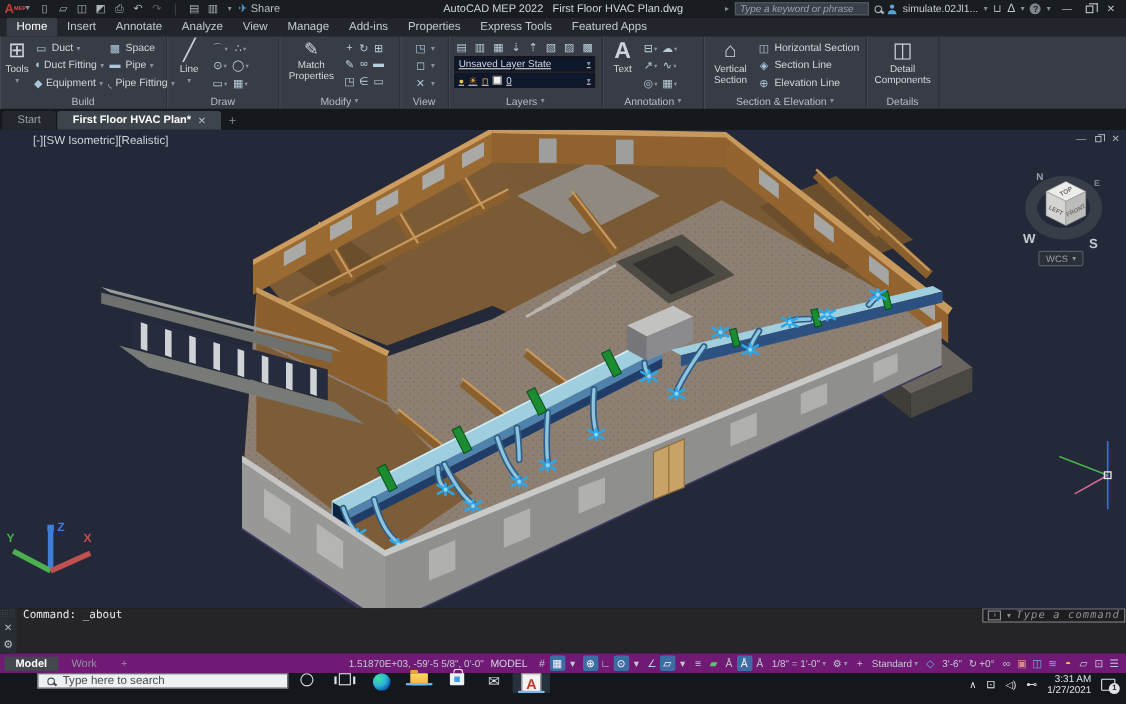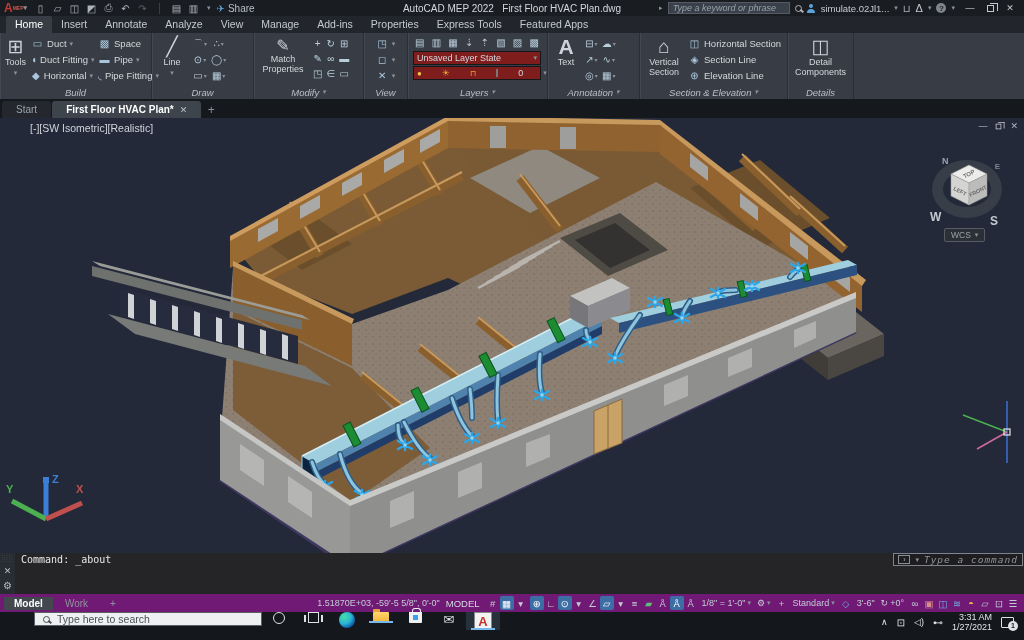--- a/index.html
+++ b/index.html
@@ -32,33 +32,33 @@
 
   
   .ribtabs{height:17px;background:#22262c;display:flex;align-items:flex-end;padding-left:6px;gap:0;}
   .ribtab{padding:2px 9px 3px;font-size:10.5px;color:#c3c9d0;border-radius:2px 2px 0 0;cursor:default;}
   .ribtab.active{background:#383d45;color:#fff;}
 
   
   .ribbon{height:66px;background:#383d45;display:flex;color:#ccd1d7;}
   .panel{display:flex;flex-direction:column;border-right:1px solid #2b2f35;box-shadow:1px 0 0 #434953 inset;}
   .panel-body{flex:1;display:flex;align-items:flex-start;padding:3px 5px 0;gap:5px;}
-  .panel-label{height:14px;font-size:9.5px;color:#b9bfc7;text-align:center;display:flex;align-items:center;justify-content:center;gap:3px;font-style:italic;}
+  .panel-label{height:14px;font-size:9.5px;color:#b9bfc7;text-align:center;display:flex;align-items:center;justify-content:center;gap:3px;}
   .bigbtn{display:flex;flex-direction:column;align-items:center;justify-content:flex-start;width:44px;gap:1px;padding-top:1px;}
   .bigbtn .ic{font-size:19px;line-height:20px;color:#cdd3da;}
   .bigbtn .lb{font-size:9px;line-height:9.5px;text-align:center;color:#d3d8de;}
   .smallrows{display:flex;flex-direction:column;justify-content:flex-start;gap:1px;}
   .srow{display:flex;align-items:center;gap:3px;height:15px;font-size:9.5px;color:#d3d8de;}
   .srow .ic{width:13px;text-align:center;font-size:10px;color:#a9c6dd;}
   .minigrid{display:grid;grid-auto-flow:column;grid-template-rows:repeat(3,15px);gap:0 2px;}
   .mini{display:flex;align-items:center;gap:1px;height:15px;justify-content:center;font-size:10px;color:#b9cedd;padding:0 1px;}
   .mini .dd{font-size:6px;}
   .layers-col{display:flex;flex-direction:column;gap:1px;width:128px;}
   .ltools{display:flex;gap:3px;font-size:10px;color:#b9cedd;justify-content:space-between;padding:0 2px;height:15px;align-items:center;}
-  .lsel{height:14px;background:#7f1d1d;border:1px solid #14161a;display:flex;align-items:center;font-size:9px;color:#d3d8de;padding:0 3px;gap:20px;}
+  .lsel{height:14px;background:#0f172a;border:1px solid #14161a;display:flex;align-items:center;font-size:9px;color:#d3d8de;padding:0 3px;gap:4px;text-decoration:underline;}
   .lsel .grow{flex:1;}
   .swatch{width:8px;height:8px;background:#f0f0ee;border:1px solid #777;}
   .bulb{color:#e8c84a;} .sun{color:#e8a53c;} .lock{color:#e8a53c;}
 
   
   .filetabs{height:19px;background:#15181d;display:flex;align-items:flex-end;padding-left:2px;gap:1px;}
   .ftab{height:17px;padding:0 14px;display:flex;align-items:center;font-size:10px;color:#9aa0a8;background:#24282e;border-radius:3px 3px 0 0;gap:6px;}
   .ftab.active{background:#3e444c;color:#fff;font-weight:bold;}
   .ftab .x{color:#b9bfc7;font-weight:normal;font-size:9px;}
   .ftab-plus{width:18px;height:17px;display:flex;align-items:center;justify-content:center;color:#8a9098;font-size:12px;}
@@ -226,21 +226,21 @@
             <span>Duct</span>
             <span class="dd">▾</span>
           </div>
           <div class="srow nowrap">
             <span class="ic">◖</span>
             <span>Duct Fitting</span>
             <span class="dd">▾</span>
           </div>
           <div class="srow nowrap">
             <span class="ic">◆</span>
-            <span>Horizontal</span>
+            <span>Equipment</span>
             <span class="dd">▾</span>
           </div>
         </div>
       <div class="smallrows" style="width:58px;">
 
       <div class="srow nowrap">
             <span class="ic">▩</span>
             <span>Space</span>
             <span class="dd"></span>
           </div>

